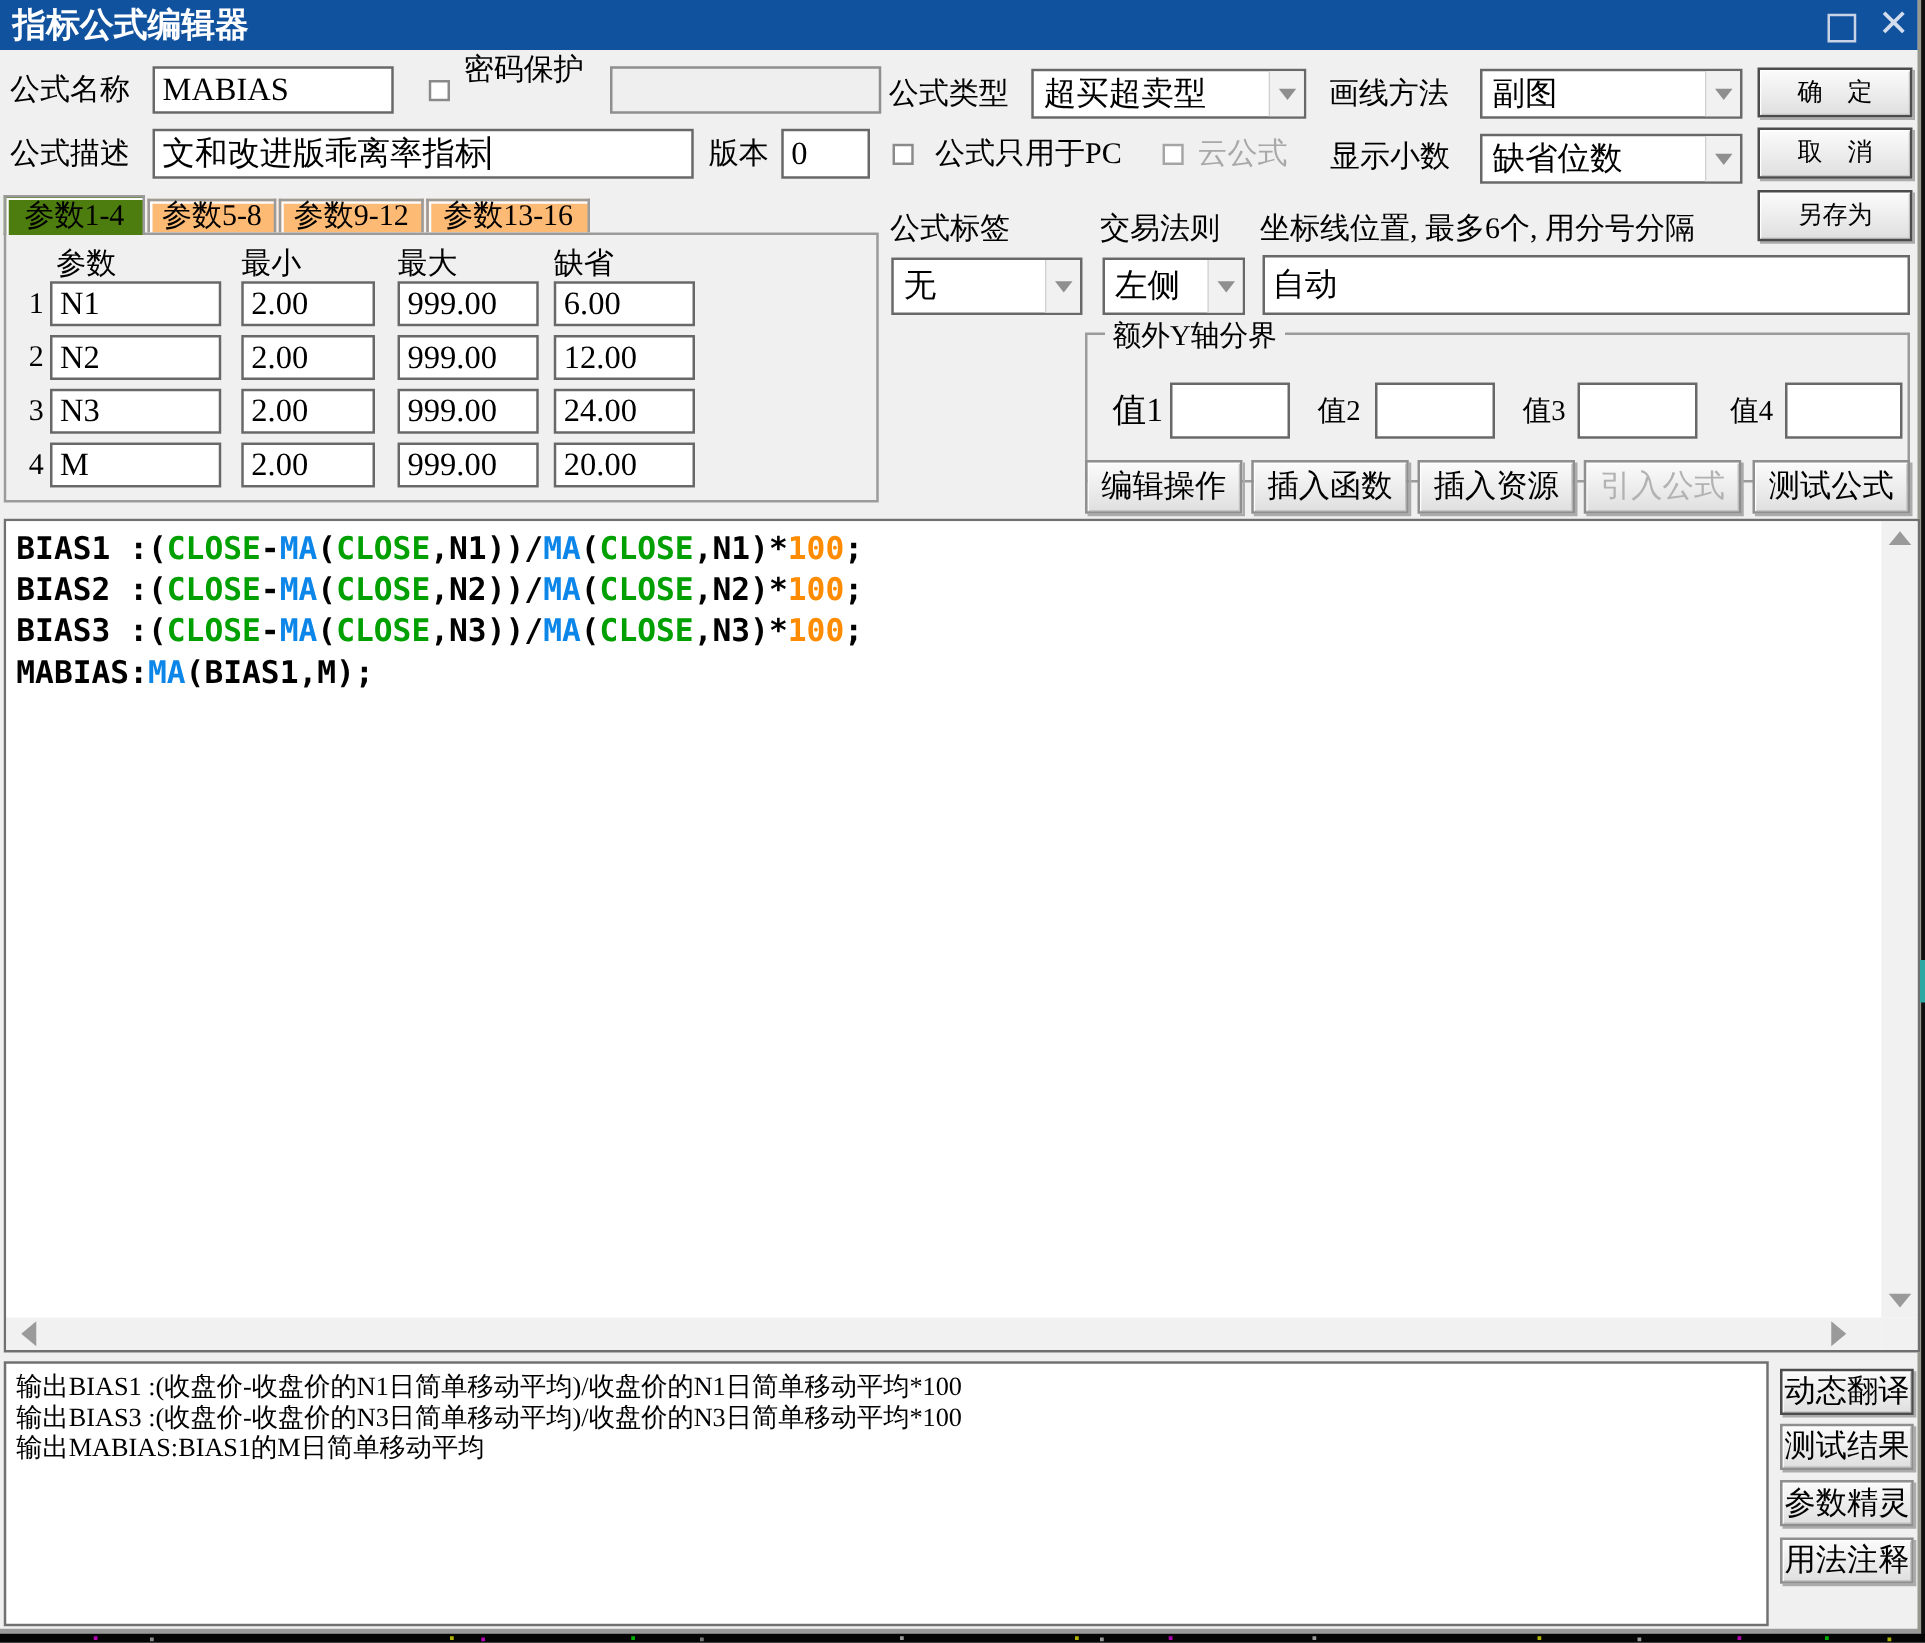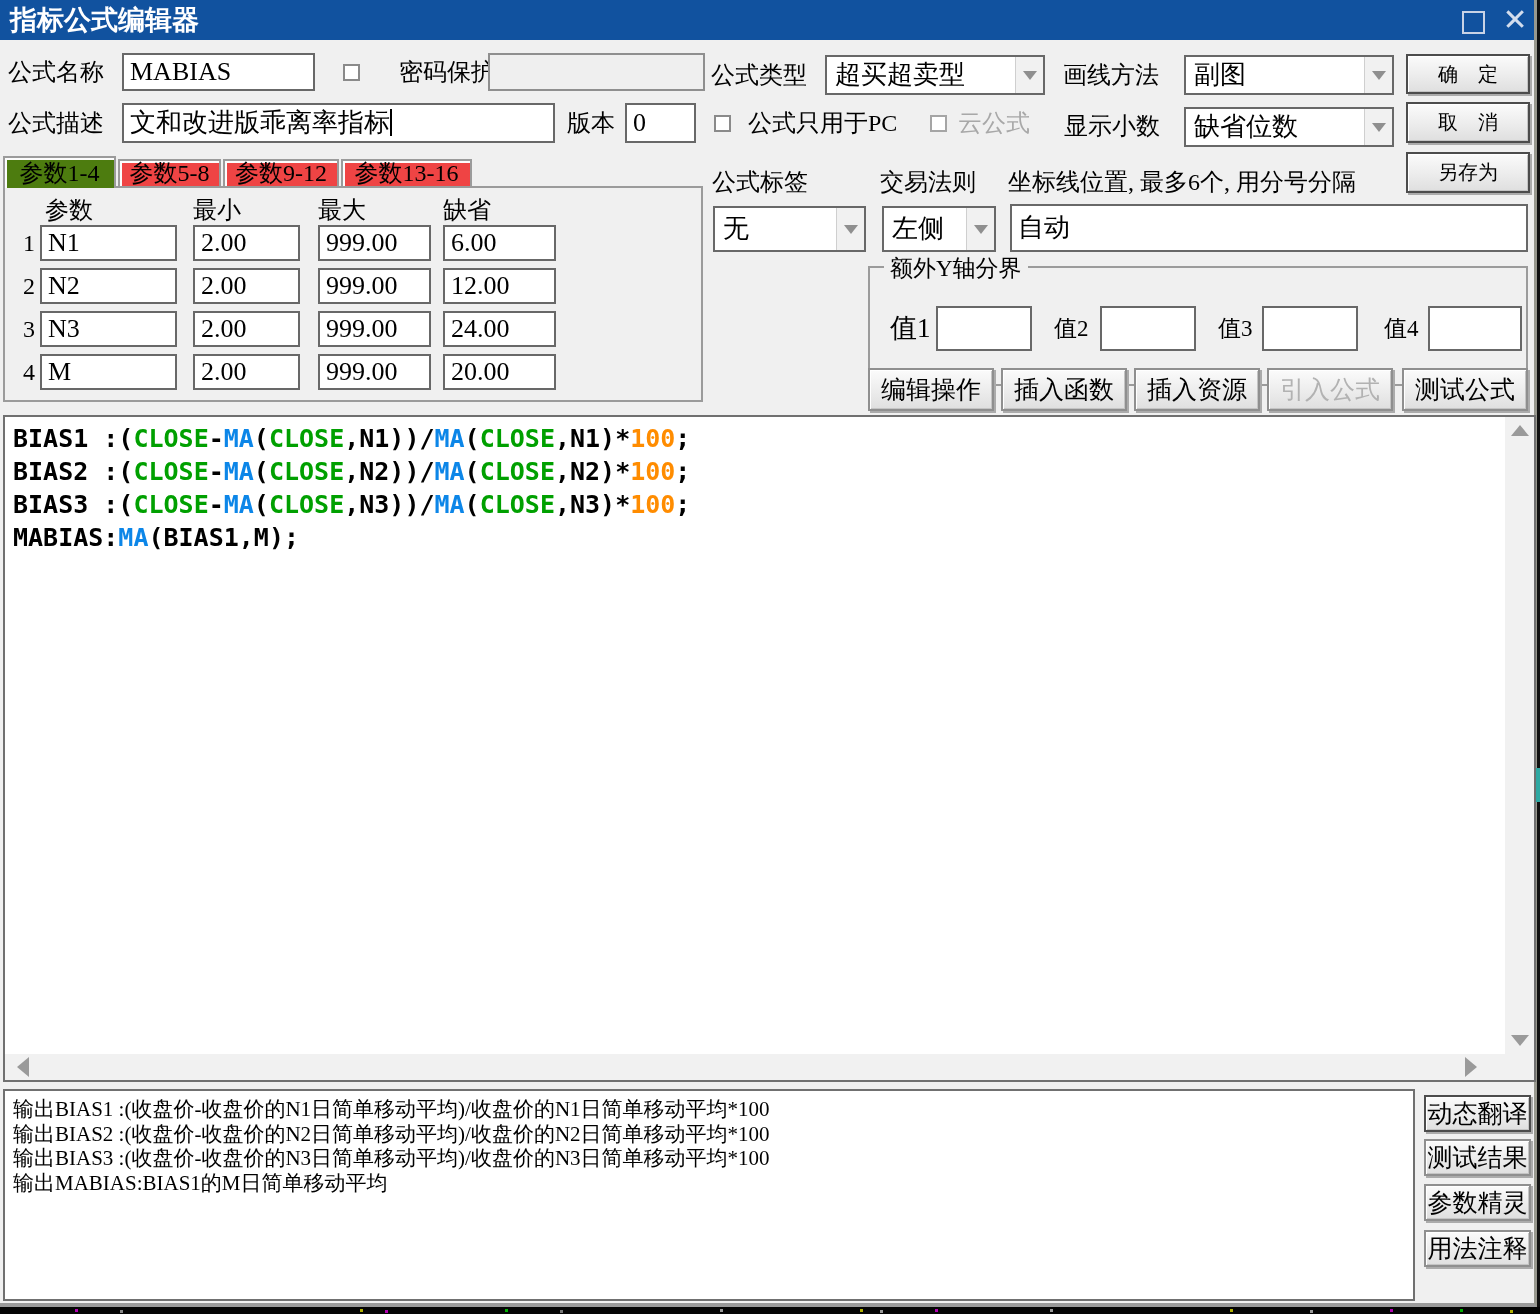--- a/index.html
+++ b/index.html
@@ -42,21 +42,21 @@
   .btn{
     position:absolute;box-sizing:border-box;text-align:center;cursor:default;
     background:linear-gradient(180deg,#fbfbfb 0%,#ececec 55%,#dfdfdf 100%);
     border:2px solid #8f8f8f;box-shadow:inset 1px 1px 0 #ffffff,inset -1px -1px 0 #c4c4c4,2px 2px 0 #ababab;
     font-size:25px;color:#000;font-family:"Liberation Serif","DejaVu Serif",serif;
   }
   .btn.primary{border:2px solid #4c4c4c;font-size:20px;text-align:center;}
   .btn.focusd{border:2px solid #4c4c4c;}
   .btn.disb{color:#b2b2b2;}
   
-  .tab{position:absolute;box-sizing:border-box;background:#ef4444;font-size:24px;text-align:center;
+  .tab{position:absolute;box-sizing:border-box;background:#fdba74;font-size:24px;text-align:center;
     border:2px solid #9b9b9b;border-bottom:none;box-shadow:inset 2px 2px 0 #fcfcfc;}
   .tab.active{background:#4d7c0f;z-index:3;box-shadow:inset 2px 2px 0 #fcfcfc;}
   .panel{position:absolute;left:3px;top:186px;width:700px;height:216px;
     border:2px solid #9b9b9b;background:#f0f0f0;box-sizing:border-box;z-index:1;}
   .phead{position:absolute;top:6px;font-size:24px;}
   .prow{position:absolute;left:0;width:100%;height:36px;}
   .pidx{position:absolute;left:6px;width:24px;line-height:36px;font-size:24px;text-align:right;}
   .prow .inp{top:0;height:36px;line-height:32px;}
   .pname{left:35px;width:137px;} .pmin{left:188px;width:107px;}
   .pmax{left:313px;width:113px;} .pdef{left:438px;width:113px;}
@@ -103,21 +103,21 @@
 
   <div class="titlebar">
     <span class="ttl">指标公式编辑器</span>
     <div class="max-box"></div>
     <div class="close-x">✕</div>
   </div>
 
   <div class="lbl" style="left:8px;top:53px;line-height:38px;">公式名称</div>
   <div class="inp" style="left:122px;top:53px;width:193px;height:38px;line-height:34px;">MABIAS</div>
   <div class="cb" style="left:343px;top:64px;"></div>
-  <div class="lbl" style="left:371px;top:53px;line-height:38px;margin-left:28px;">密码保护</div>
+  <div class="lbl" style="left:371px;top:37px;line-height:38px;">密码保护</div>
   <div class="inp dis" style="left:488px;top:53px;width:217px;height:38px;line-height:34px;"></div>
   <div class="lbl" style="left:711px;top:56px;line-height:38px;">公式类型</div>
   <div class="combo" style="left:825px;top:55px;width:220px;height:40px;">
     <span class="val" style="line-height:36px;">超买超卖型</span>
     <span class="abtn"></span>
   </div>
   <div class="lbl" style="left:1063px;top:56px;line-height:38px;">画线方法</div>
   <div class="combo" style="left:1184px;top:55px;width:210px;height:40px;">
     <span class="val" style="line-height:36px;">副图</span>
     <span class="abtn"></span>
@@ -227,21 +227,20 @@
     </div>
     <div class="hscroll">
       <div class="tri left"></div>
       <div class="tri right"></div>
     </div>
     <div class="scroll-corner"></div>
   </div>
 
   <div class="outpanel">
       <div class="oline">输出BIAS1 :(收盘价-收盘价的N1日简单移动平均)/收盘价的N1日简单移动平均*100</div>
-      <div class="oline">输出BIAS2 :(收盘价-收盘价的N2日简单移动平均)/收盘价的N2日简单移动平均*100</div>
       <div class="oline">输出BIAS3 :(收盘价-收盘价的N3日简单移动平均)/收盘价的N3日简单移动平均*100</div>
       <div class="oline">输出MABIAS:BIAS1的M日简单移动平均</div>
     </div>
 
   <div class="btn focusd" style="left:1424px;top:1095px;width:107px;height:37px;line-height:33px;">动态翻译</div>
   <div class="btn" style="left:1424px;top:1139px;width:107px;height:37px;line-height:33px;">测试结果</div>
   <div class="btn" style="left:1424px;top:1184px;width:107px;height:37px;line-height:33px;">参数精灵</div>
   <div class="btn" style="left:1424px;top:1230px;width:107px;height:37px;line-height:33px;">用法注释</div>
 
 </div>

